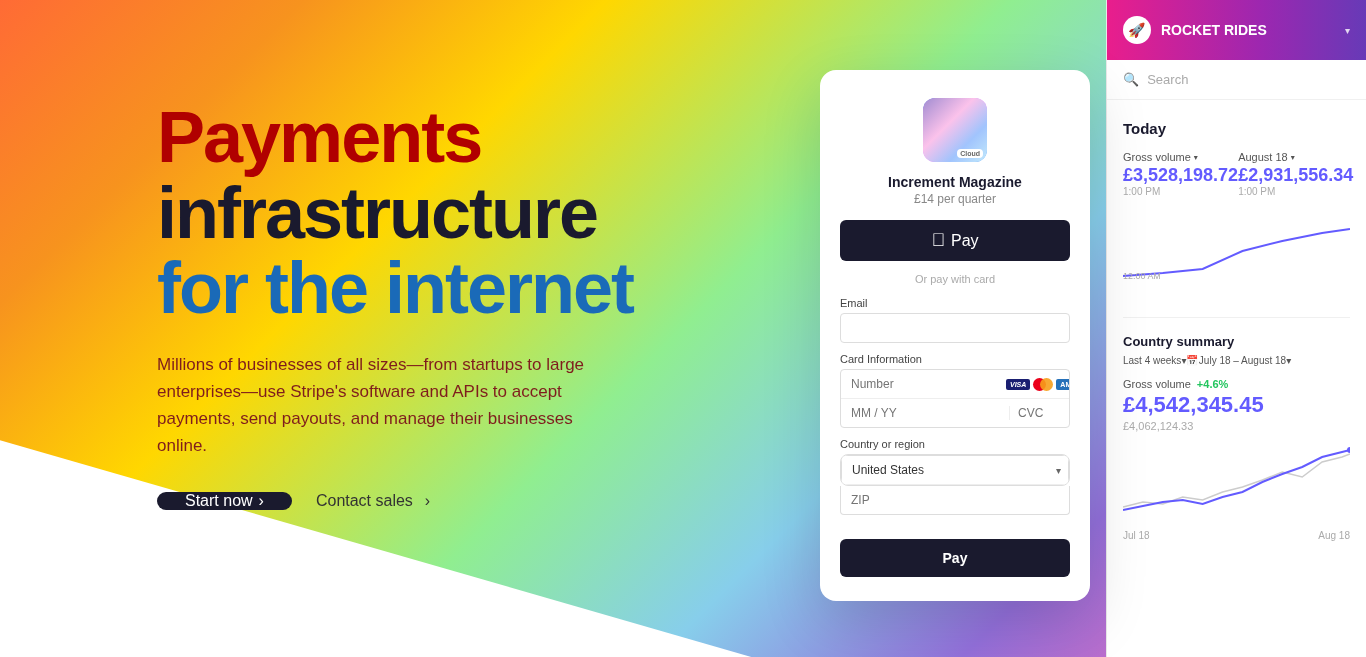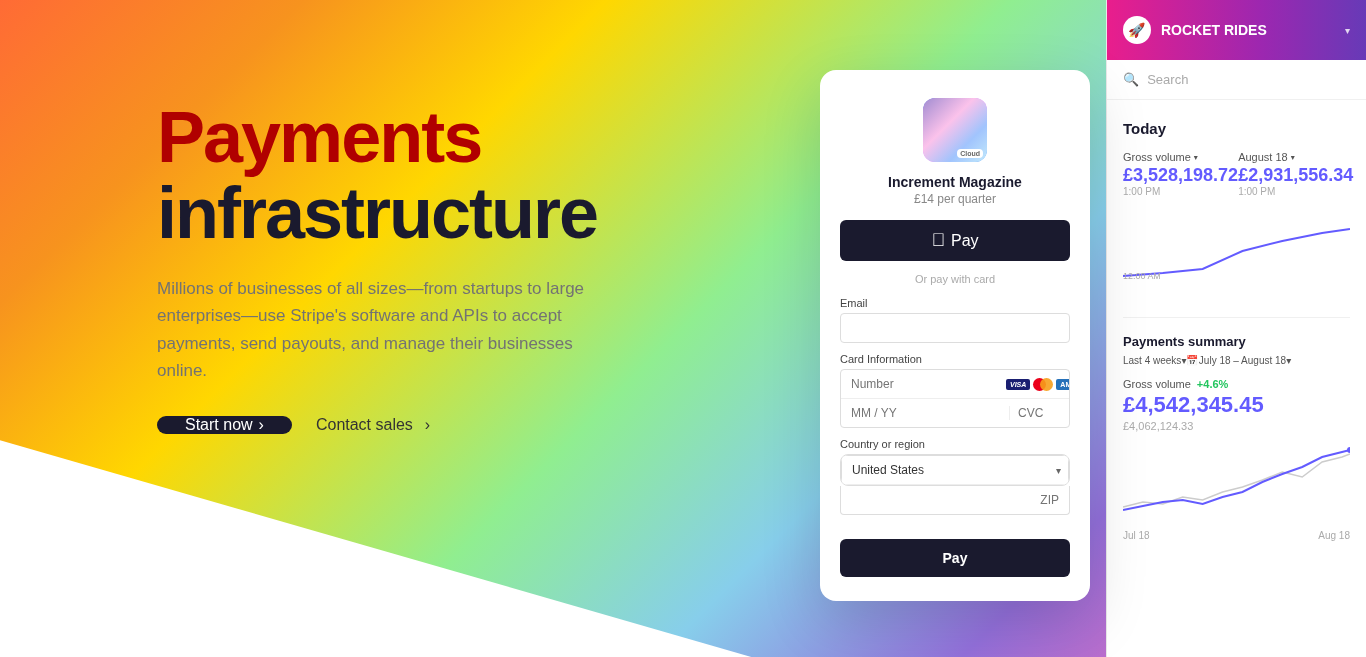--- a/index.html
+++ b/index.html
@@ -48,21 +48,21 @@
     .hero-title-line3 {
       font-size: 72px;
       font-weight: 800;
       color: #1a6ab8;
       line-height: 1.05;
       letter-spacing: -2px;
     }
     .hero-description {
       margin-top: 24px;
       font-size: 17px;
-      color: #737373;
+      color: #7f1d1d;
       line-height: 1.6;
       max-width: 430px;
     }
     .hero-buttons {
       display: flex;
       align-items: center;
       gap: 24px;
       margin-top: 32px;
     }
     .btn-start {
@@ -308,21 +308,20 @@
     .zip-input {
       width: 100%;
       border: 1px solid #ddd;
       border-top: none;
       border-radius: 0 0 4px 4px;
       padding: 7px 10px;
       font-size: 12px;
       color: #701a75;
       outline: none;
       margin-bottom: 14px;
-      text-align: right;
     }
     .pay-btn {
       width: 100%;
       background: #1a1a2e;
       color: white;
       border: none;
       border-radius: 6px;
       padding: 11px;
       font-size: 14px;
       font-weight: 600;
@@ -487,20 +486,21 @@
   </style>
 </head>
 <body>
 
 <div class="hero-bg"></div>
 <div class="hero-white-overlay"></div>
 
 <div class="hero-content">
   <div class="hero-title-line1">Payments</div>
   <div class="hero-title-line2">infrastructure</div>
+  <div class="hero-title-line3">for the internet</div>
   <p class="hero-description">Millions of businesses of all sizes—from startups to large enterprises—use Stripe's software and APIs to accept payments, send payouts, and manage their businesses online.</p>
   <div class="hero-buttons">
     <button class="btn-start">
       <span>Start now</span>
       <span>›</span>
     </button>
     <button class="btn-contact">
       <span>Contact sales</span>
       <span>›</span>
     </button>
@@ -597,21 +597,21 @@
 
     
     <svg class="dash-chart-mini" viewBox="0 0 228 60" preserveAspectRatio="none">
       <polyline points="0,55 40,52 80,48 120,30 160,20 200,12 228,8" fill="none" stroke="#635bff" stroke-width="2"></polyline>
       <text x="0" y="58" font-size="9" fill="#aaa">12:00 AM</text>
     </svg>
 
     <hr class="dash-divider">
 
     <div class="dash-reports-header">
-      <div class="dash-reports-title">Payments summary</div>
+      <div class="dash-reports-title">Country summary</div>
     </div>
     <div class="dash-reports-period">
       <span>Last 4 weeks</span>
       <span>▾</span>
       <span>📅</span>
       <span>July 18 – August 18</span>
       <span>▾</span>
     </div>
 
     <div style="margin-top:12px;">

